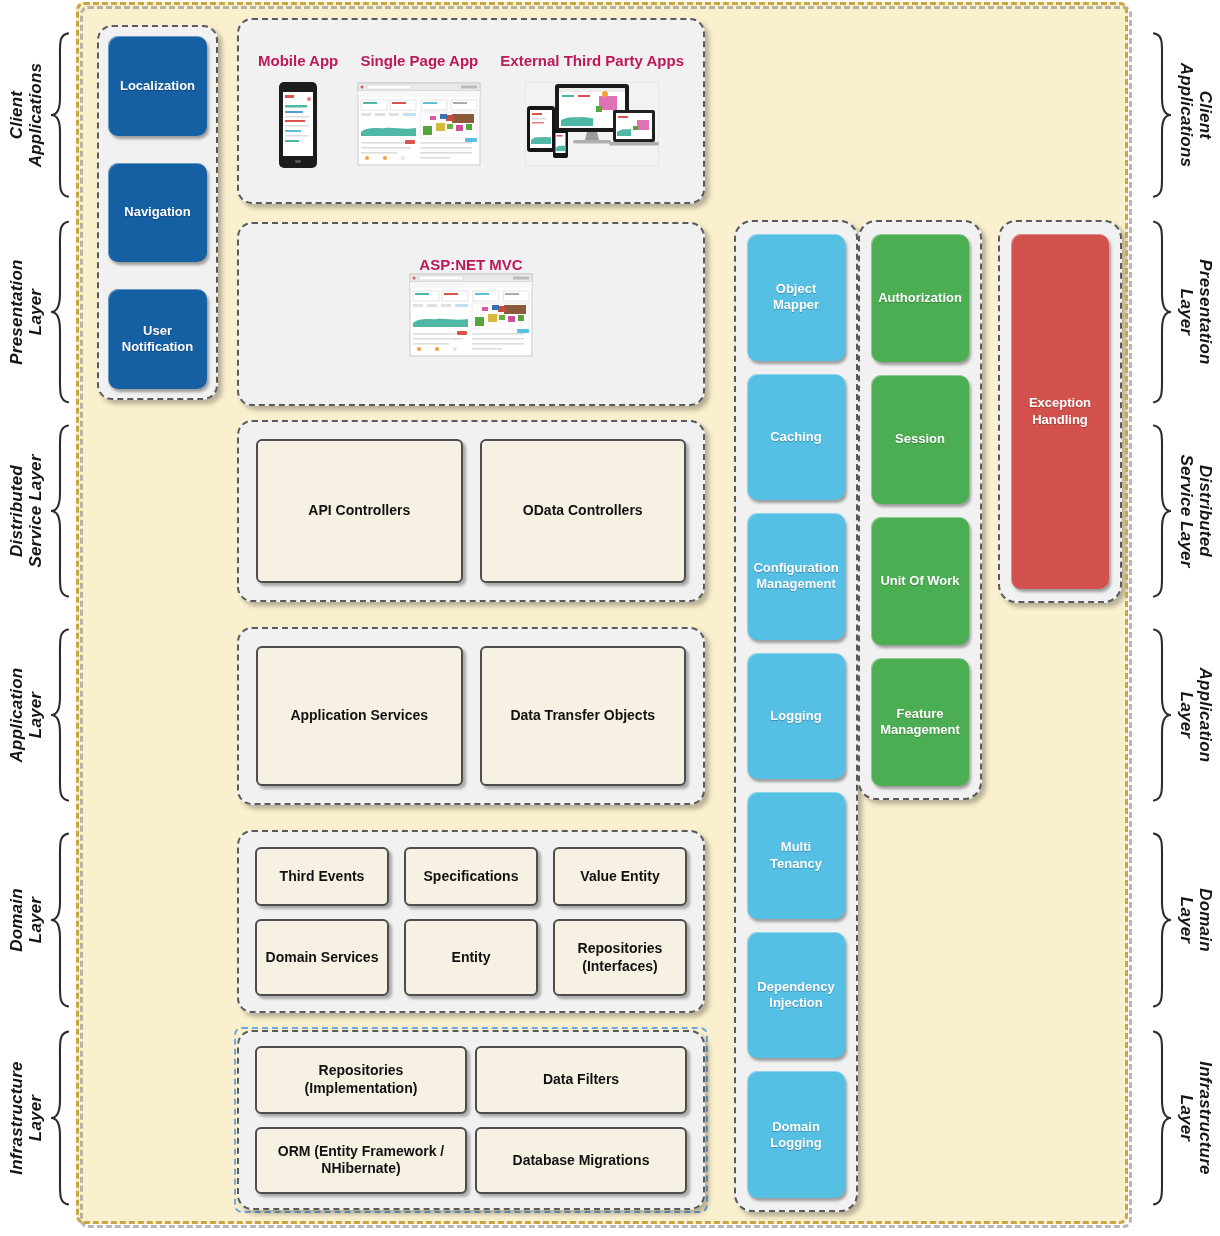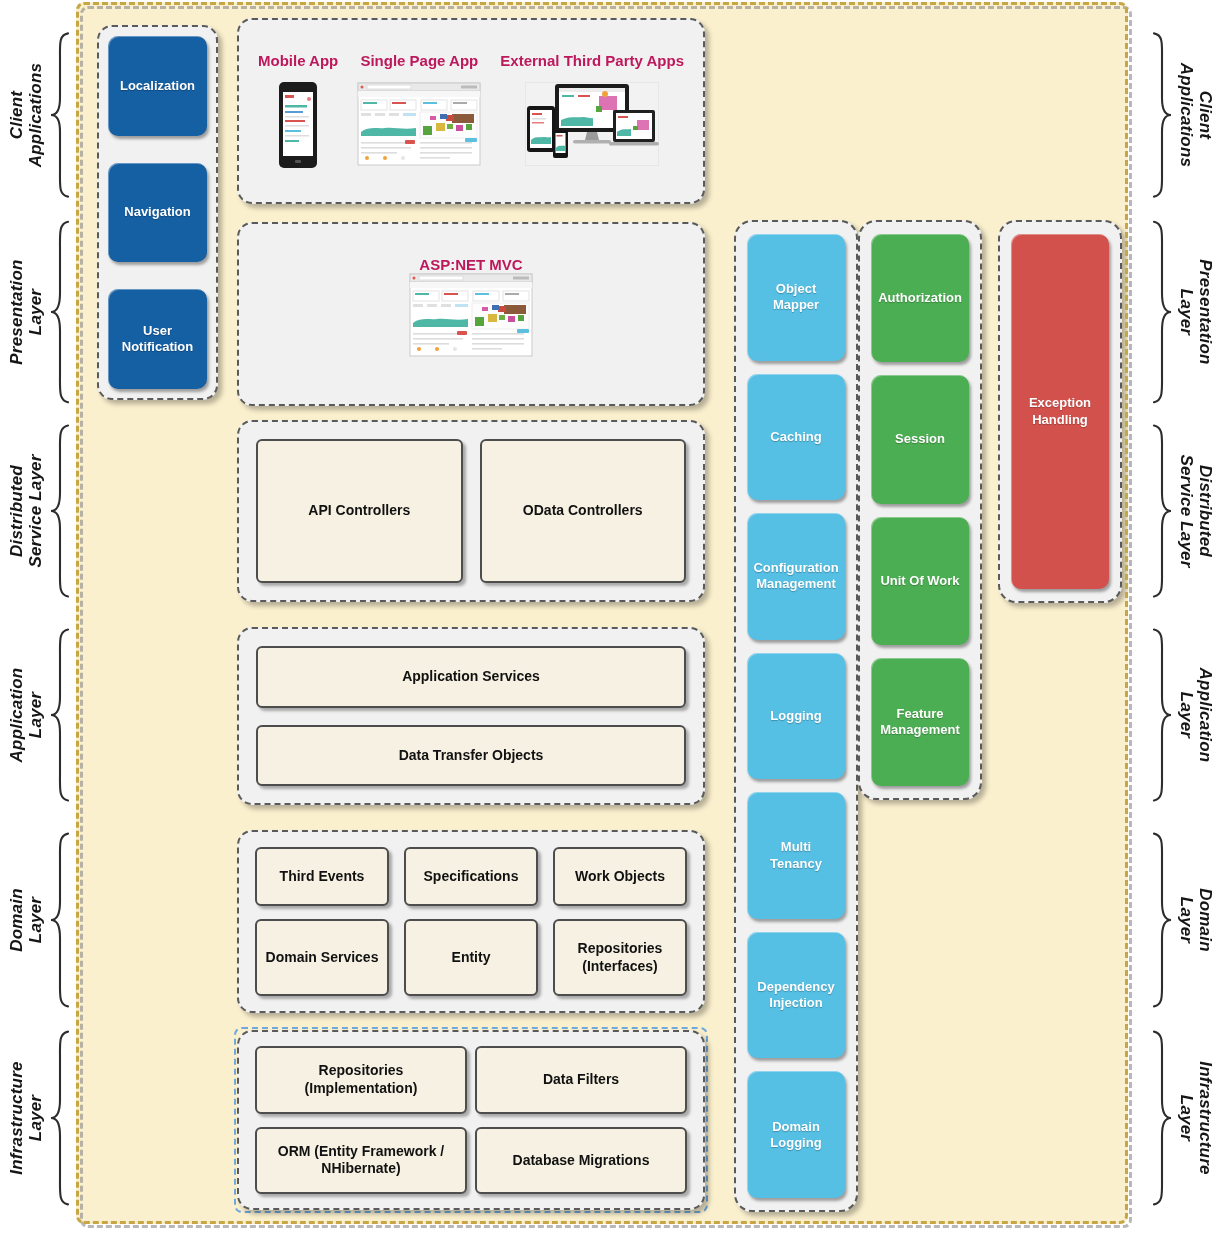--- a/index.html
+++ b/index.html
@@ -59,21 +59,21 @@
   
   .sidebar-group{left:97px;top:25px;width:121px;height:375px;display:flex;flex-direction:column;gap:27px;padding:9px;}
   .sidebar-group .box{flex:1;}
   .client-apps{left:237px;top:18px;width:468px;height:186px;display:flex;justify-content:space-evenly;align-items:flex-start;padding-top:32px;}
   .app-col{display:flex;flex-direction:column;align-items:center;gap:13px;}
   .app-title{font-size:15px;font-weight:bold;color:#be185d;}
   .mvc-group{left:237px;top:222px;width:468px;height:184px;display:flex;flex-direction:column;align-items:center;padding-top:32px;}
   .two-col{left:237px;width:468px;display:flex;gap:17px;padding:17px;}
   .two-col .box{flex:1;}
   .dist-group{top:420px;height:182px;}
-  .app-group{top:627px;height:178px;flex-direction:column;}
+  .app-group{top:627px;height:178px;}
   .domain-group{left:237px;top:830px;width:468px;height:183px;display:grid;grid-template-columns:1fr 1fr 1fr;gap:13px 15px;padding:15px 16px;}
   .infra-outer{
     position:absolute;left:234px;top:1027px;width:474px;height:186px;
     border:2px dashed var(--infra-border,#6fa8dc);border-radius:8px;
     box-sizing:border-box;z-index:9;
   }
   .infra-group{left:237px;top:1030px;width:468px;height:180px;display:grid;grid-template-columns:1fr 1fr;gap:13px 8px;padding:14px 16px;}
   .cyan-group {left:718px;top:220px;width:124px;height:992px;display:flex;flex-direction:column;gap:13px;padding:12px 11px;border-radius:18px;margin-left:16px;}
   .cyan-group .box{flex:1;}
   .green-group{left:858px;top:220px;width:124px;height:580px;display:flex;flex-direction:column;gap:13px;padding:12px 11px;border-radius:18px;}
@@ -338,21 +338,21 @@
   </div>
 
   <div class="group two-col app-group">
     <div class="box beige">Application Services</div>
     <div class="box beige">Data Transfer Objects</div>
   </div>
 
   <div class="group domain-group">
     <div class="box beige">Third Events</div>
     <div class="box beige">Specifications</div>
-    <div class="box beige">Work Objects</div>
+    <div class="box beige">Value Entity</div>
     <div class="box beige">Domain Services</div>
     <div class="box beige">Entity</div>
     <div class="box beige">Repositories (Interfaces)</div>
   </div>
 
   <div class="infra-outer"></div>
   <div class="group infra-group">
     <div class="box beige">Repositories (Implementation)</div>
     <div class="box beige">Data Filters</div>
     <div class="box beige">ORM (Entity Framework / NHibernate)</div>

